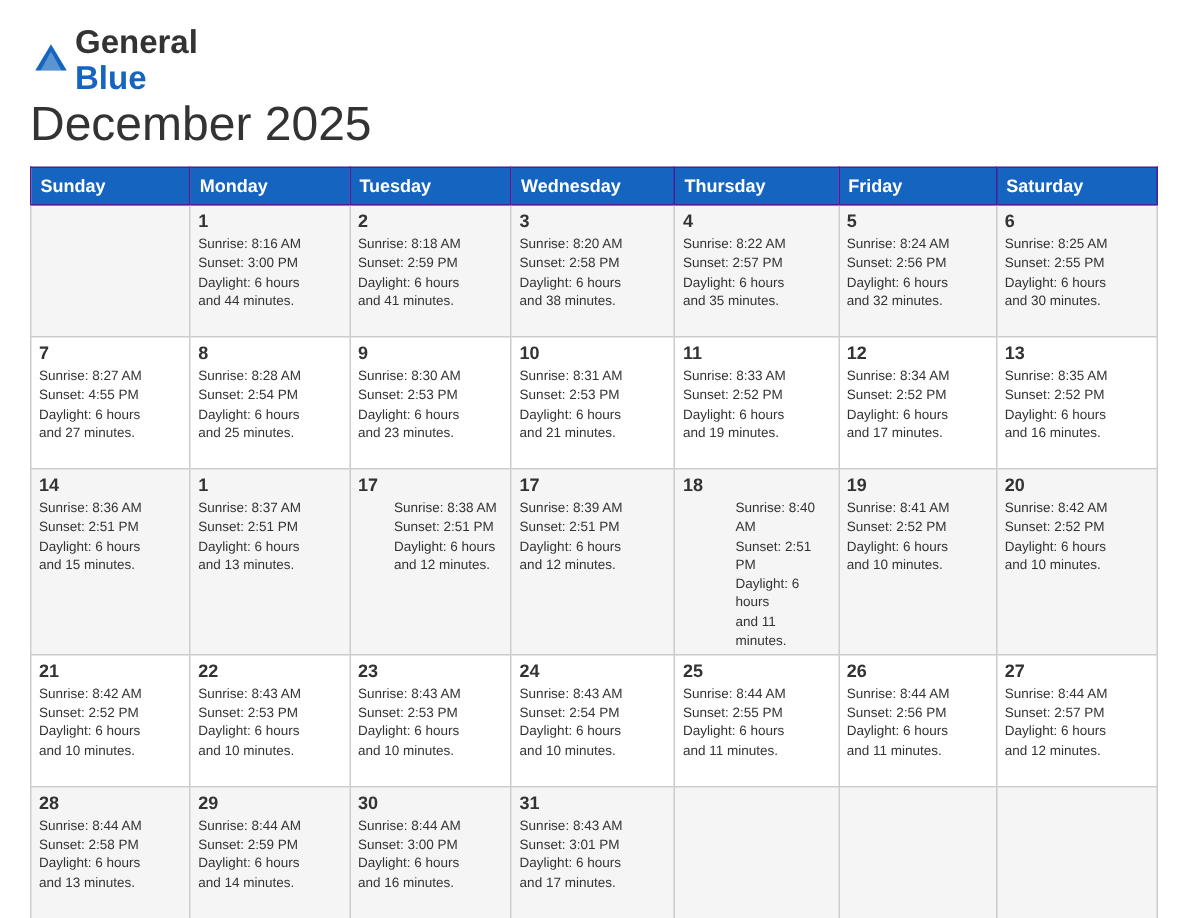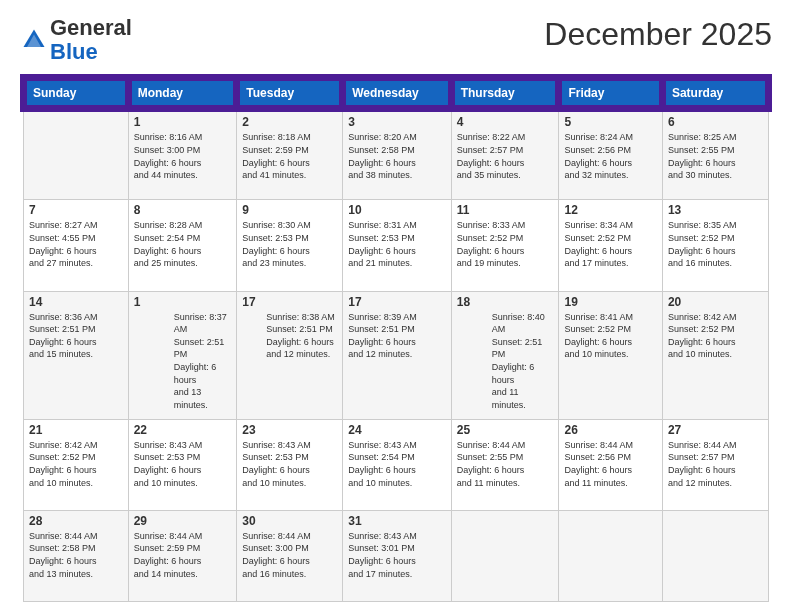--- a/index.html
+++ b/index.html
@@ -15,20 +15,21 @@
       height: 612px;
       padding: 16px 20px 10px 20px;
       display: flex;
       flex-direction: column;
     }
     .header {
       display: flex;
       justify-content: space-between;
       align-items: flex-start;
       margin-bottom: 10px;
+      flex-direction: column;
     }
     .logo {
       display: flex;
       align-items: center;
     }
     .logo-text {
       font-size: 22px;
       font-weight: bold;
       line-height: 1.1;
     }
@@ -56,21 +57,21 @@
       border-collapse: collapse;
       flex: 1;
     }
     .calendar thead tr th {
       background-color: #1565c0;
       color: #fff;
       font-size: 12px;
       font-weight: bold;
       padding: 5px 6px;
       text-align: left;
-      border: 7px solid #4c1d95;
+      border: 1px solid #4c1d95;
     }
     .calendar tbody tr td {
       border: 1px solid #ccc;
       vertical-align: top;
       padding: 3px 5px;
       font-size: 9.5px;
       color: #333;
       width: 113px;
       height: 88px;
     }
@@ -229,21 +230,21 @@
         <tr>
           <td>
             <span class="day-number">14</span>
             <div class="day-info" style="white-space: pre-line;">Sunrise: 8:36 AM
 Sunset: 2:51 PM
 Daylight: 6 hours
 and 15 minutes.</div>
           </td>
           <td>
             <span class="day-number">1</span>
-            <div class="day-info" style="white-space: pre-line; margin-left: 40px;">Sunrise: 8:37 AM
+            <div class="day-info" style="white-space: pre-line;">Sunrise: 8:37 AM
 Sunset: 2:51 PM
 Daylight: 6 hours
 and 13 minutes.</div>
           </td>
           <td>
             <span class="day-number">17</span>
             <div class="day-info" style="white-space: pre-line; margin-left: 24px;">Sunrise: 8:38 AM
 Sunset: 2:51 PM
 Daylight: 6 hours
 and 12 minutes.</div>

